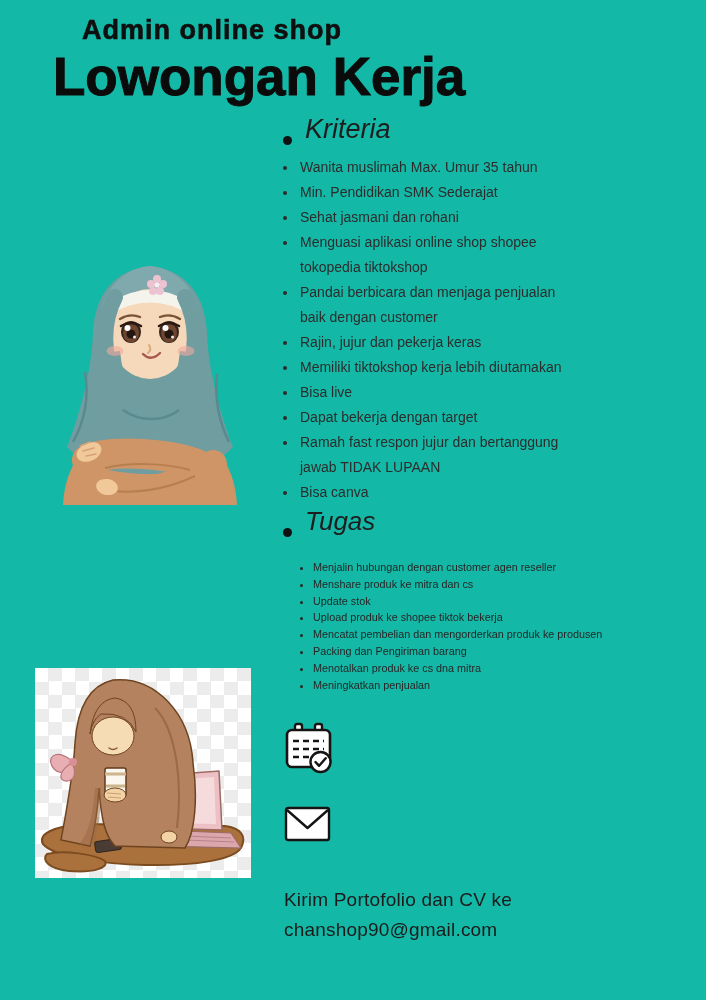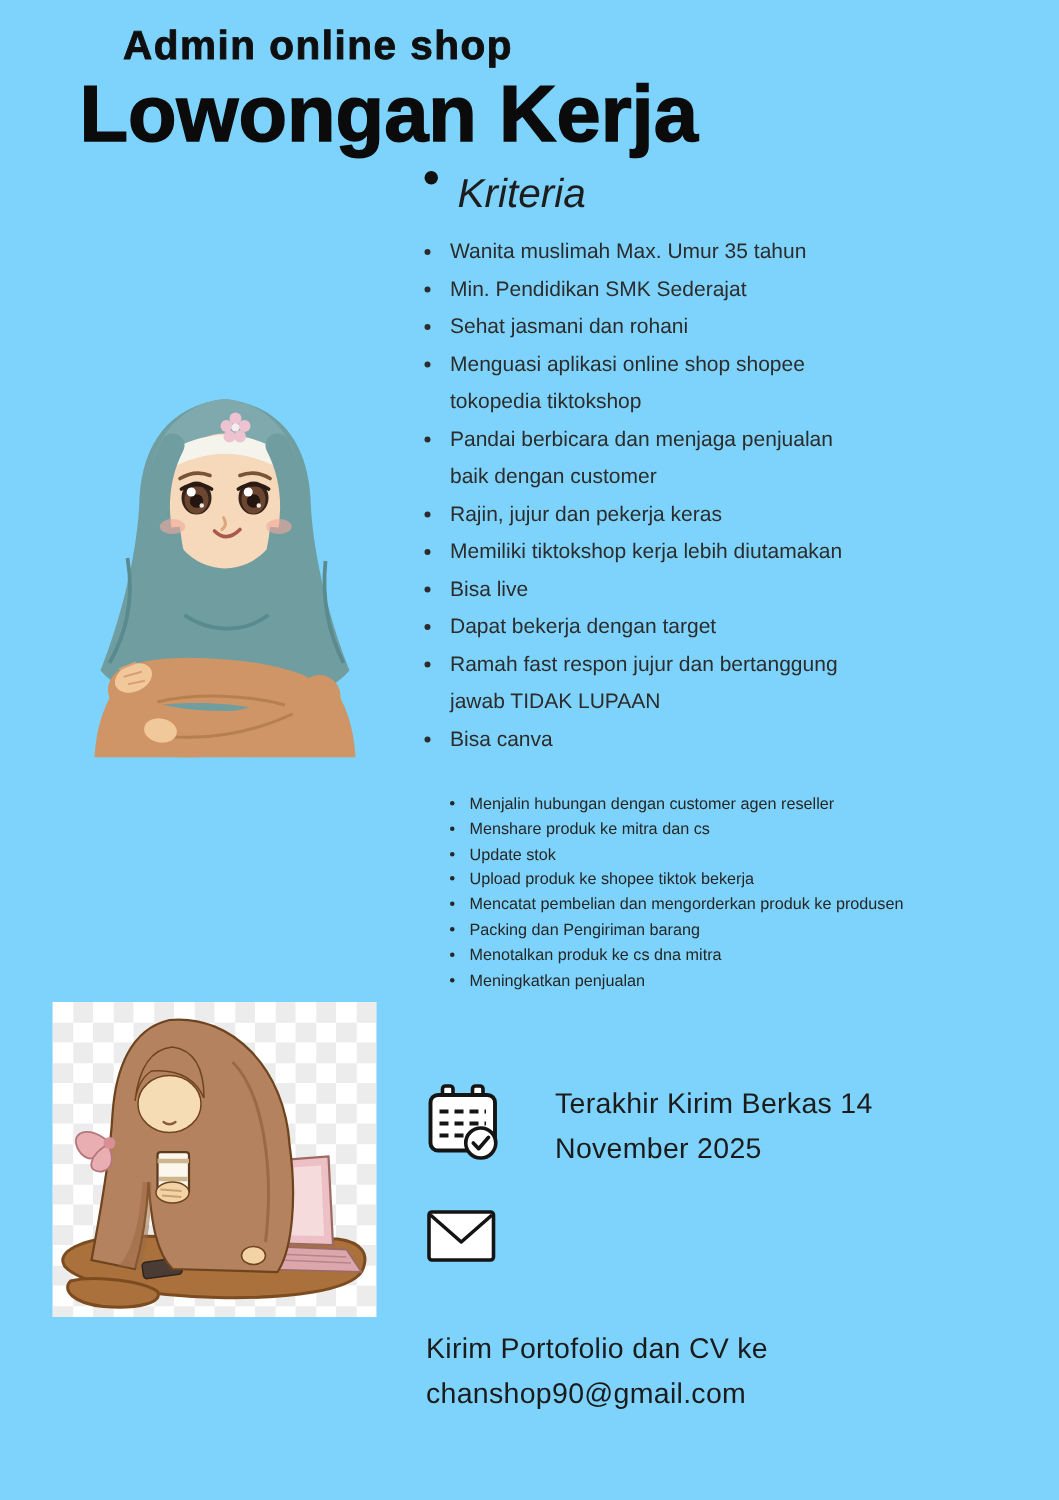--- a/index.html
+++ b/index.html
@@ -1,33 +1,33 @@
 <!DOCTYPE html>
 <html><head>
 <meta charset="utf-8">
 <style>
   html,body { margin:0; padding:0; background:#ffffff; }
   .page {
     position:relative; width:706px; height:1000px; overflow:hidden;
-    background:#7dd3fc; font-family:"Liberation Sans", sans-serif; color:#1c1c1c;
+    background:#14b8a6; font-family:"Liberation Sans", sans-serif; color:#1c1c1c;
   }
   
   .supertitle {
     position:absolute; left:82px; top:15px;
     font-size:27px; font-weight:bold; letter-spacing:1px; color:#0f0f0f;
     -webkit-text-stroke:0.6px #0f0f0f;
   }
   .main-title {
     position:absolute; left:53px; top:46px;
     font-size:53px; font-weight:bold; letter-spacing:0px; color:#0b0b0b;
     -webkit-text-stroke:1px #0b0b0b;
   }
   
   .section { position:absolute; }
-  .section-heading { display:flex; align-items:flex-start; gap:13px; }
+  .section-heading { display:flex; align-items:flex-end; gap:13px; }
   .section-heading .dot { width:9px; height:9px; border-radius:50%; background:#111; flex:0 0 9px; }
   .section-heading .heading-text { font-size:27px; font-style:italic; color:#1d1d1d; }
   .kriteria { left:283px; top:114px; width:345px; }
   .kriteria ul {
     margin:10px 0 0 0; padding-left:15px; list-style:disc outside;
     font-size:14px; line-height:25px; color:#2c2c2c; width:335px;
   }
   .kriteria li { white-space:pre-line; padding-left:2px; }
   .tugas { left:283px; top:506px; width:345px; }
   .tugas .heading-text { font-size:26px; }
@@ -148,20 +148,24 @@
       <path d="M168,212 C140,235 95,242 60,238" stroke="#cf9566" stroke-width="28" fill="none" stroke-linecap="round"></path>
       <path d="M60,216 C85,210 120,211 145,218" stroke="#b87f4e" stroke-width="2" fill="none"></path>
       <path d="M150,224 C120,238 90,241 68,239" stroke="#b87f4e" stroke-width="2" fill="none"></path>
       <ellipse cx="44" cy="200" rx="13" ry="9" fill="#f0c89a" transform="rotate(-25 44 200)"></ellipse>
       <path d="M35,194 l10,-4 M38,199 l11,-3 M41,204 l10,-2" stroke="#d8a077" stroke-width="1.5" fill="none" stroke-linecap="round"></path>
       <ellipse cx="62" cy="235" rx="11" ry="8" fill="#f0c89a" transform="rotate(10 62 235)"></ellipse>
     </svg>
   </div>
 
   <section class="section tugas">
+    <div class="section-heading">
+      <span class="dot"></span>
+      <span class="heading-text">Tugas</span>
+    </div>
     <ul>
 
     <li><span>Menjalin hubungan dengan customer agen reseller</span></li>
         <li><span>Menshare produk ke mitra dan cs</span></li>
         <li><span>Update stok</span></li>
         <li><span>Upload produk ke shopee tiktok bekerja</span></li>
         <li><span>Mencatat pembelian dan mengorderkan produk ke produsen</span></li>
         <li><span>Packing dan Pengiriman barang</span></li>
         <li><span>Menotalkan produk ke cs dna mitra</span></li>
         <li><span>Meningkatkan penjualan</span></li>
@@ -220,22 +224,20 @@
         <rect x="11" y="2" width="7" height="12" rx="2" fill="#fff" stroke="#141414" stroke-width="2.4"></rect>
         <rect x="31" y="2" width="7" height="12" rx="2" fill="#fff" stroke="#141414" stroke-width="2.4"></rect>
         <rect x="3" y="8" width="43" height="37" rx="5" fill="#fff" stroke="#141414" stroke-width="2.6"></rect>
         <line x1="9" y1="19" x2="40" y2="19" stroke="#141414" stroke-width="2.6" stroke-dasharray="6 4"></line>
         <line x1="9" y1="27" x2="40" y2="27" stroke="#141414" stroke-width="2.6" stroke-dasharray="6 4"></line>
         <line x1="9" y1="35" x2="30" y2="35" stroke="#141414" stroke-width="2.6" stroke-dasharray="6 4"></line>
         <circle cx="36.5" cy="40" r="10" fill="#fff" stroke="#141414" stroke-width="2.4"></circle>
         <path d="M31.5,40 l3.6,3.8 l6.6,-7.6" fill="none" stroke="#141414" stroke-width="2.4" stroke-linecap="round" stroke-linejoin="round"></path>
       </svg>
     </span>
-    <p class="ctext">Terakhir Kirim Berkas 14
-November 2025</p>
   </div>
 
   <div class="contact-row row-email">
     <span class="cicon">
       <svg width="47" height="36" viewBox="0 0 47 36" xmlns="http://www.w3.org/2000/svg">
         <rect x="2" y="2" width="43" height="32" rx="2" fill="#fff" stroke="#141414" stroke-width="2.4"></rect>
         <path d="M3,4 L23.5,22 L44,4" fill="none" stroke="#141414" stroke-width="2.4" stroke-linejoin="round"></path>
       </svg>
     </span>
     <p class="ctext">Kirim Portofolio dan CV ke

